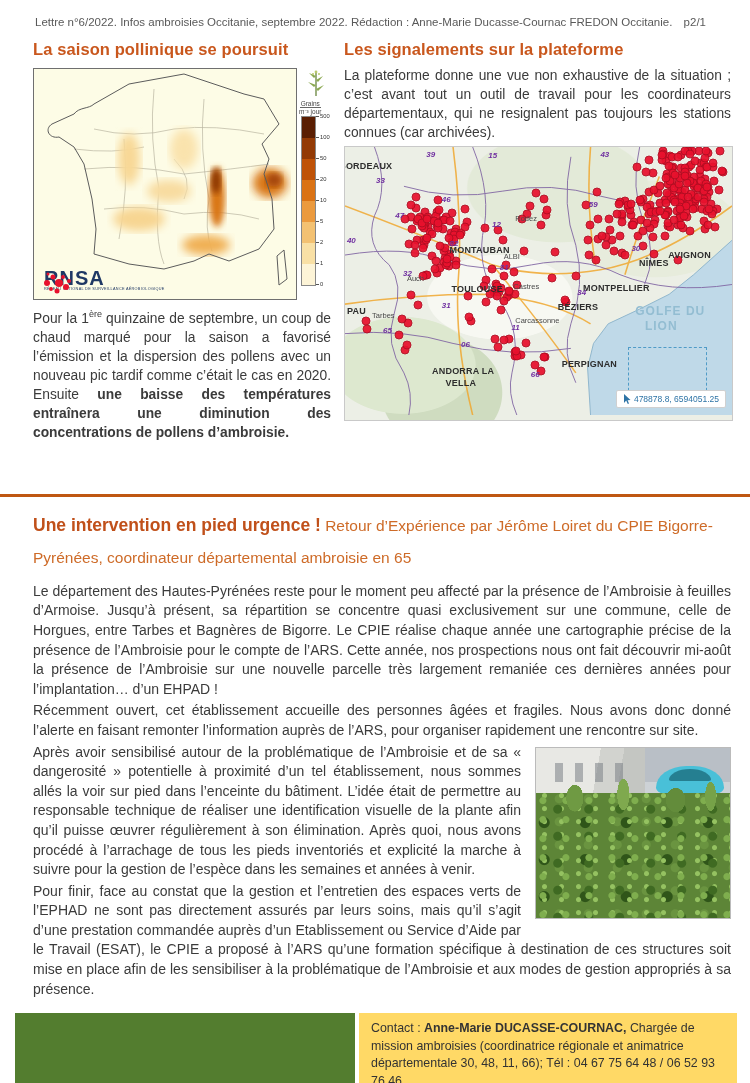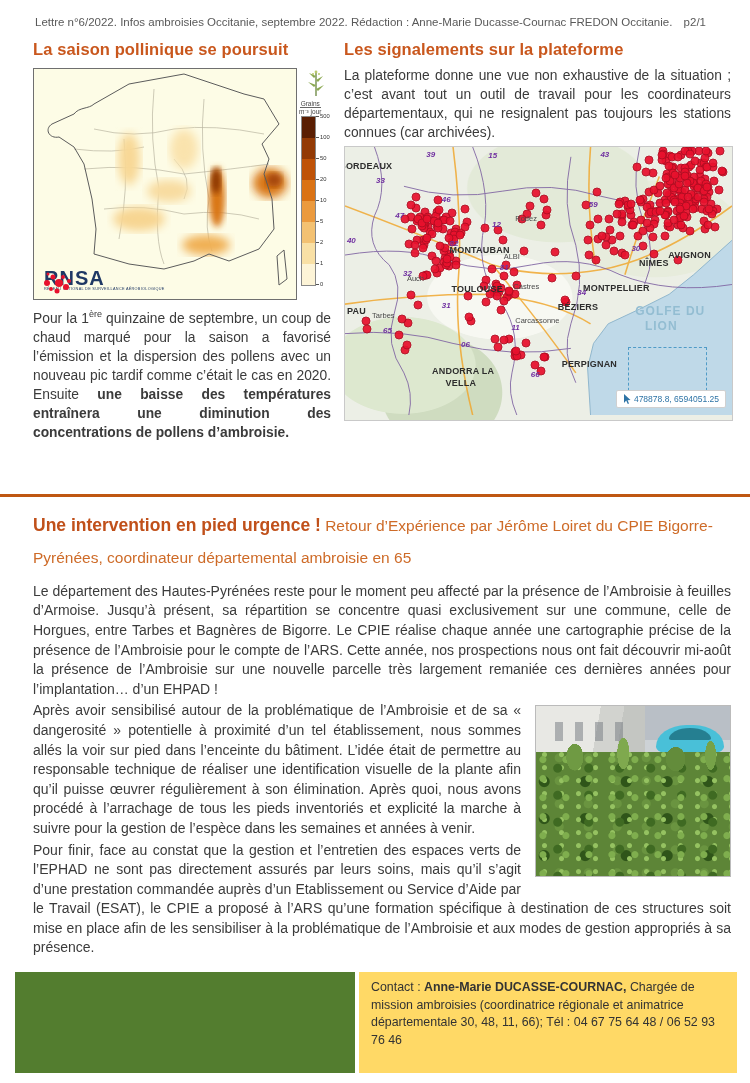--- a/index.html
+++ b/index.html
@@ -667,20 +667,21 @@
     </div>
   </div>
 </div>
 
 <div class="divider"></div>
 
 <div class="feature">
   <h2 class="feat-head"><span class="fh-bold">Une intervention en pied urgence !</span><span class="fh-rest"> Retour d’Expérience par Jérôme Loiret du CPIE Bigorre-Pyrénées, coordinateur départemental ambroisie en 65</span></h2>
 
   <p>Le département des Hautes-Pyrénées reste pour le moment peu affecté par la présence de l’Ambroisie à feuilles d’Armoise. Jusqu’à présent, sa répartition se concentre quasi exclusivement sur une commune, celle de Horgues, entre Tarbes et Bagnères de Bigorre. Le CPIE réalise chaque année une cartographie précise de la présence de l’Ambroisie pour le compte de l’ARS. Cette année, nos prospections nous ont fait découvrir mi-août la présence de l’Ambroisie sur une nouvelle parcelle très largement remaniée ces dernières années pour l’implantation… d’un EHPAD !</p>
+  <p>Récemment ouvert, cet établissement accueille des personnes âgées et fragiles. Nous avons donc donné l’alerte en faisant remonter l’information auprès de l’ARS,  pour organiser rapidement une rencontre sur site.</p>
 
   <figure class="photo-fig" style="margin:4px 0 4px 14px">
     <div class="photo">
       <div class="building"></div>
       <div class="car"></div>
       <div class="foliage"></div>
     </div>
   </figure>
 
   <p>Après avoir sensibilisé autour de la problématique de l’Ambroisie et de sa « dangerosité » potentielle à proximité d’un tel établissement, nous sommes allés la voir sur pied dans l’enceinte du bâtiment. L’idée était de permettre au responsable technique de réaliser une identification visuelle de la plante afin qu’il puisse œuvrer régulièrement à son élimination. Après quoi, nous avons procédé à l’arrachage de tous les pieds inventoriés et explicité la marche à suivre pour la gestion de l’espèce dans les semaines et années à venir.</p>

